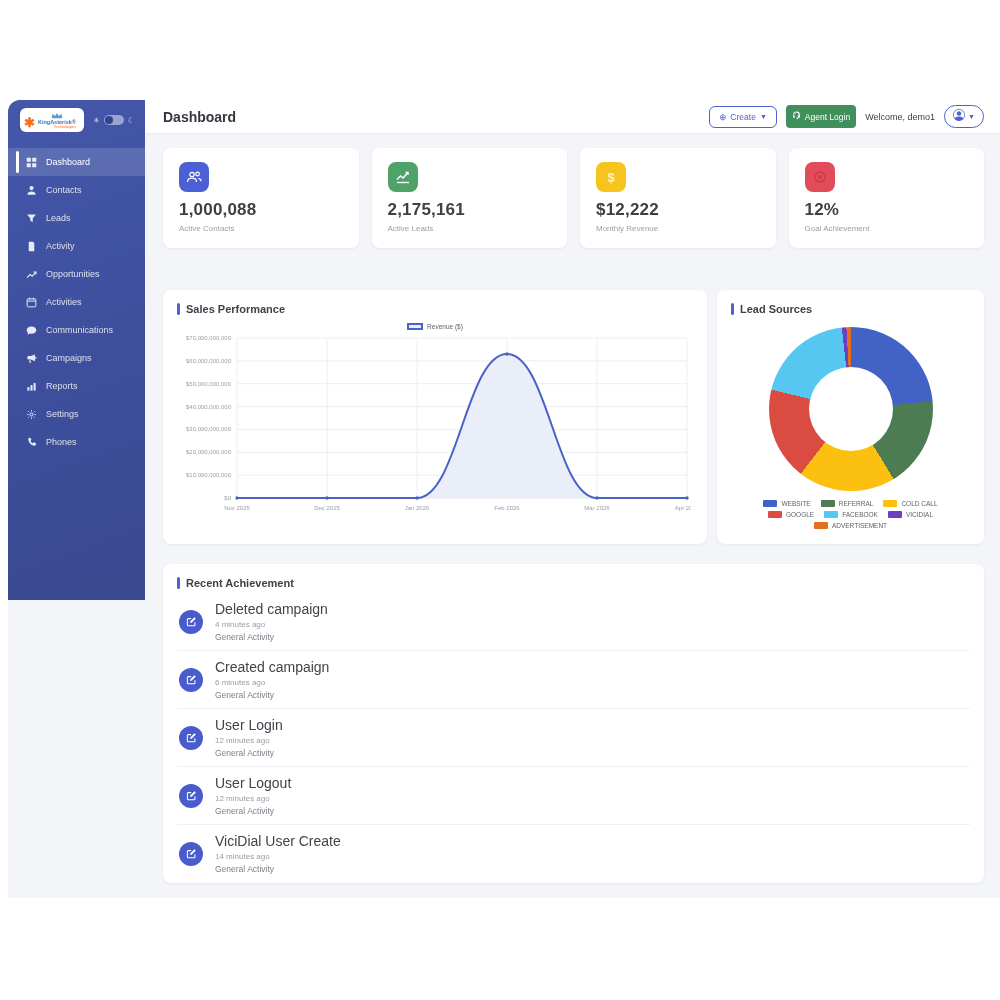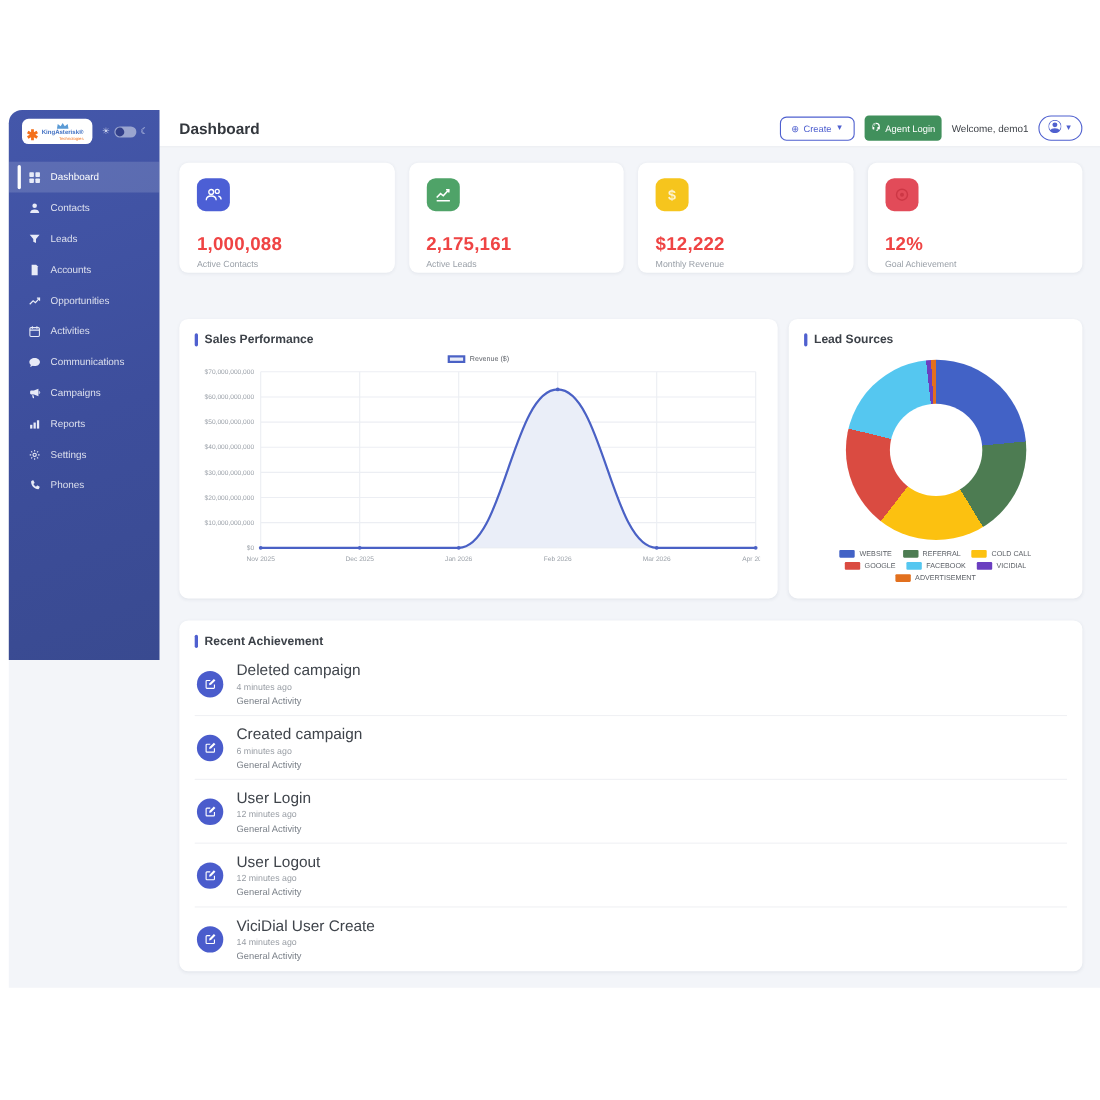--- a/index.html
+++ b/index.html
@@ -47,21 +47,21 @@
   .btn-avatar svg { width:12px; height:12px; }
   .caret { font-size:7px; }
 
   
   .main { position:absolute; left:137px; right:0; top:34px; bottom:0; padding:14px 16px 0 18px; }
   .cards-row { display:flex; gap:13px; }
   .stat-card { flex:1; background:#ffffff; border-radius:8px; box-shadow:0 1px 3px rgba(40,50,80,.07); height:100px; padding:14px 16px; }
   .stat-ico { width:30px; height:30px; border-radius:8px; display:flex; align-items:center; justify-content:center; color:#ffffff; }
   .stat-ico svg { width:16px; height:16px; }
   .stat-ico .dollar { font-size:13px; font-weight:bold; color:#fdf3cf; }
-  .stat-value { margin-top:20px; font-size:17px; font-weight:bold; color:#ef4444; letter-spacing:.2px; }
+  .stat-value { margin-top:8px; font-size:17px; font-weight:bold; color:#404040; letter-spacing:.2px; }
   .stat-label { margin-top:4px; font-size:8px; color:#9aa0a8; }
 
   .charts-row { display:flex; gap:10px; margin-top:42px; height:254px; }
   .panel { background:#ffffff; border-radius:8px; box-shadow:0 1px 3px rgba(40,50,80,.07); padding:13px 14px; }
   .panel-title { display:flex; align-items:center; gap:6px; font-size:11px; font-weight:bold; color:#3d4249; }
   .panel-title::before { content:""; width:3px; height:12px; border-radius:2px; background:#4f60cf; }
   .sales-panel { width:544px;text-align:right; }
   .lead-panel { flex:1; }
 
   .chart-legend { display:flex; justify-content:center; align-items:center; gap:4px; margin-top:8px; }
@@ -166,21 +166,21 @@
               </svg>
             </span>
             <span class="">Leads</span>
           </div>
           <div class="nav-item">
             <span class="nav-ico">
               <svg viewBox="0 0 16 16" fill="currentColor">
                 <path d="M4 1h6l2 2v12H4z"></path>
               </svg>
             </span>
-            <span class="">Accounts</span>
+            <span class="">Activity</span>
           </div>
           <div class="nav-item">
             <span class="nav-ico">
               <svg viewBox="0 0 16 16" fill="none" stroke="currentColor" stroke-width="1.6">
                 <path d="M1.5 12.5 6 8l3 2.5 5.5-6"></path>
                 <path d="M11 4.5h3.5V8"></path>
               </svg>
             </span>
             <span class="">Opportunities</span>
           </div>

